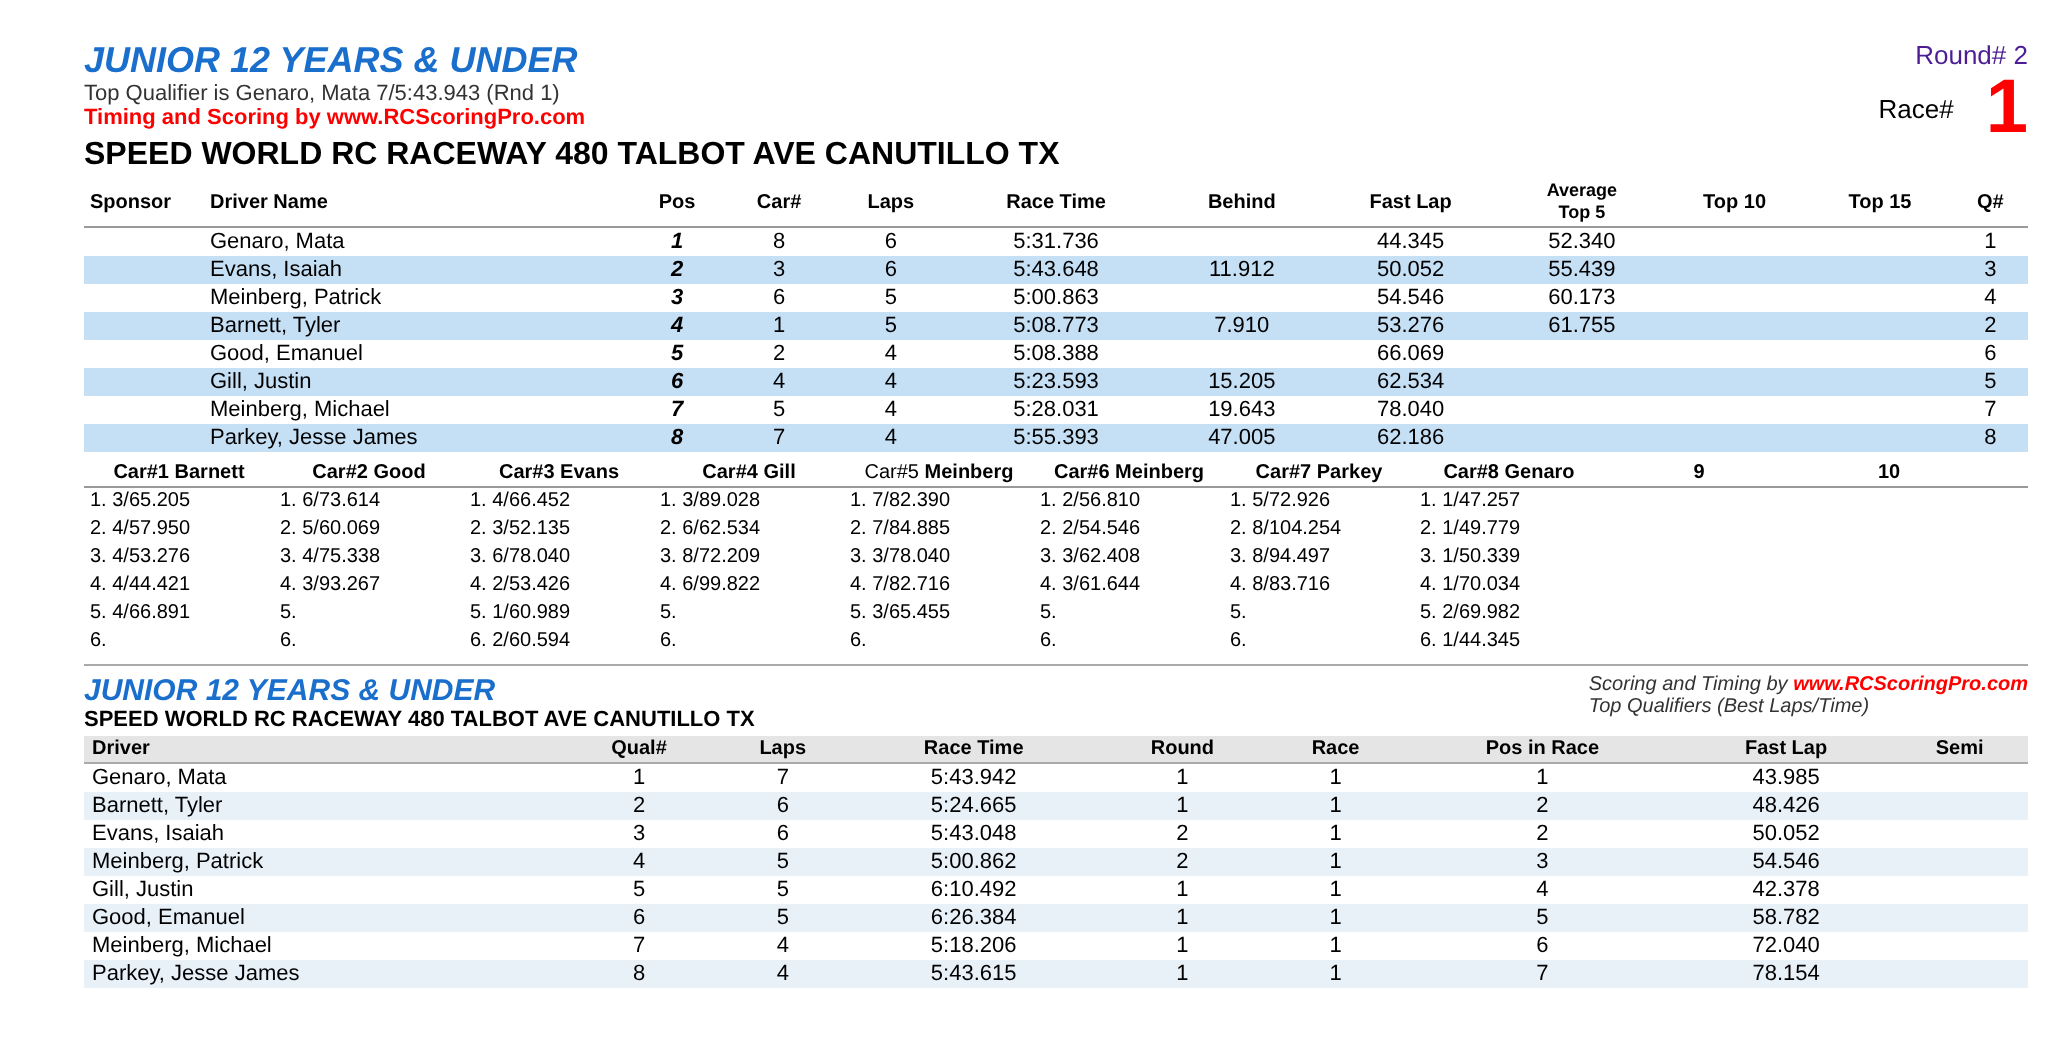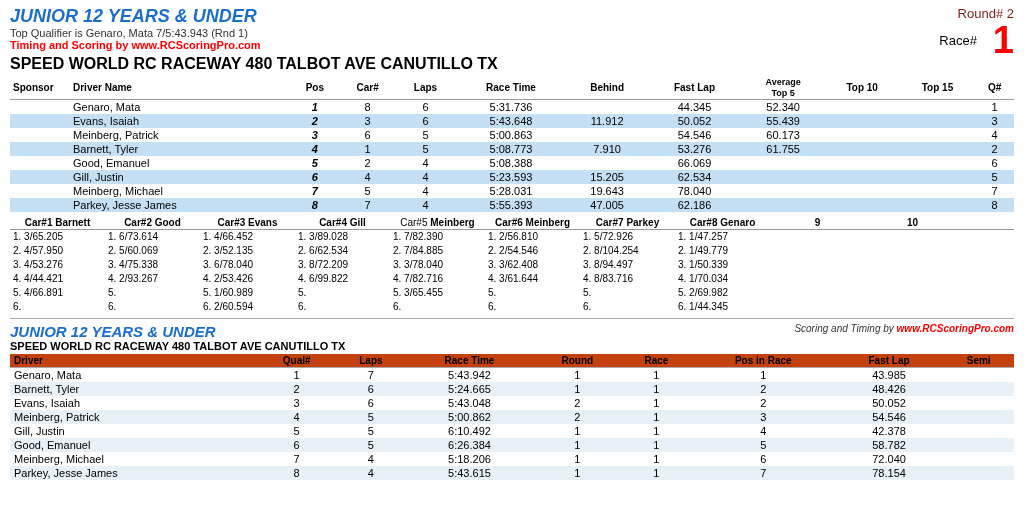--- a/index.html
+++ b/index.html
@@ -6,21 +6,22 @@
     body {
       font-family: Arial, sans-serif;
       font-size: 11px;
       background: #fff;
       color: #000;
       width: 1024px;
       min-height: 522px;
       overflow: hidden;
     }
     .page {
-      padding: 6px 10px;
+      padding: 20px 10px;
+      margin-left: 32px;
     }
     .header-section {
       position: relative;
       margin-bottom: 4px;
     }
     .title-line {
       font-size: 18px;
       font-weight: bold;
       color: #1a6ecc;
       font-style: italic;
@@ -39,21 +40,21 @@
     }
     .round-race-box {
       position: absolute;
       top: 0;
       right: 0;
       text-align: right;
       font-size: 13px;
     }
     .round-race-box .round-line {
       font-size: 13px;
-      color: #7f1d1d;
+      color: #4c1d95;
     }
     .round-race-box .race-num {
       font-size: 38px;
       font-weight: bold;
       color: red;
       line-height: 1;
     }
     .venue-title {
       font-size: 16px;
       font-weight: bold;
@@ -140,21 +141,21 @@
       width: 100%;
       border-collapse: collapse;
       margin-top: 2px;
     }
     .bottom-table th {
       font-size: 10px;
       font-weight: bold;
       border-bottom: 1px solid #aaa;
       padding: 1px 4px;
       text-align: center;
-      background: #c2410c;
+      background: #e5e5e5;
     }
     .bottom-table th.left { text-align: left; }
     .bottom-table td {
       padding: 1px 4px;
       text-align: center;
       font-size: 11px;
     }
     .bottom-table td.left { text-align: left; }
     .avg-header { font-size: 9px; line-height: 1; }
   </style>
@@ -336,21 +337,21 @@
           <div>2. 4/57.950</div>
           <div>3. 4/53.276</div>
           <div>4. 4/44.421</div>
           <div>5. 4/66.891</div>
           <div>6.</div>
         </div>
         <div class="lap-col">
           <div>1. 6/73.614</div>
           <div>2. 5/60.069</div>
           <div>3. 4/75.338</div>
-          <div>4. 2/93.267</div>
+          <div>4. 3/93.267</div>
           <div>5.</div>
           <div>6.</div>
         </div>
         <div class="lap-col">
           <div>1. 4/66.452</div>
           <div>2. 3/52.135</div>
           <div>3. 6/78.040</div>
           <div>4. 2/53.426</div>
           <div>5. 1/60.989</div>
           <div>6. 2/60.594</div>
@@ -403,20 +404,21 @@
   <div class="divider"></div>
 
   <div class="bottom-section">
     <div class="bottom-header">
       <div>
         <div class="bottom-title">JUNIOR 12 YEARS &amp; UNDER</div>
         <div class="bottom-subtitle">SPEED WORLD RC RACEWAY 480 TALBOT AVE CANUTILLO TX</div>
       </div>
       <div class="bottom-right">
         <div>Scoring and Timing by <span>www.RCScoringPro.com</span></div>
+        <div>Top Qualifiers (Best Laps/Time)</div>
       </div>
     </div>
     <table class="bottom-table">
       <thead>
         <tr id="bottom-thead-row">
             <th class="left">Driver</th>
             <th>Qual#</th>
             <th>Laps</th>
             <th>Race Time</th>
             <th>Round</th>

